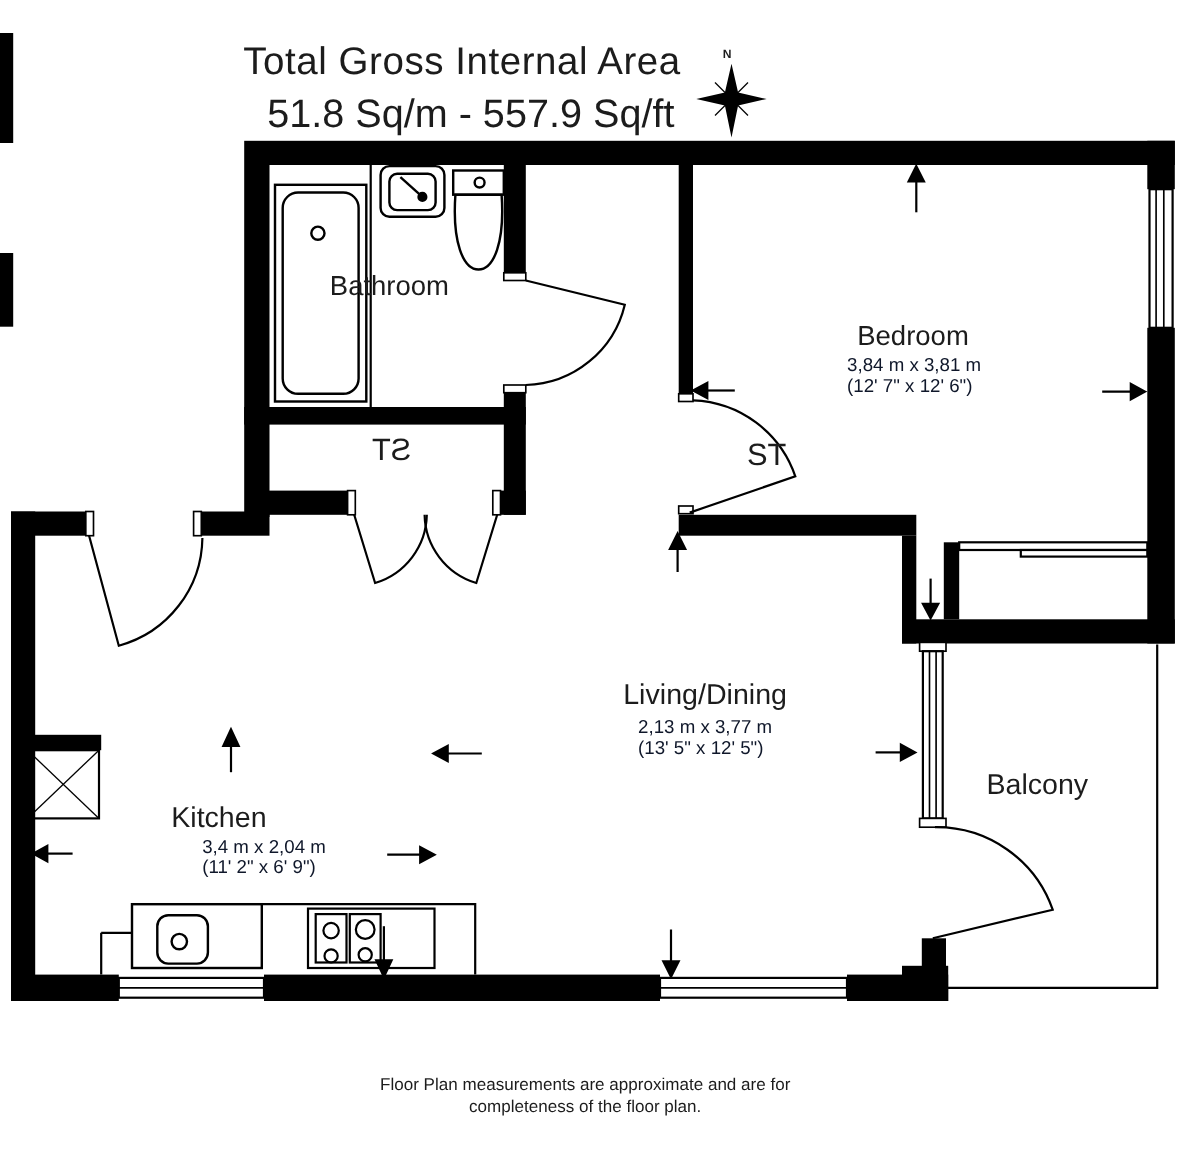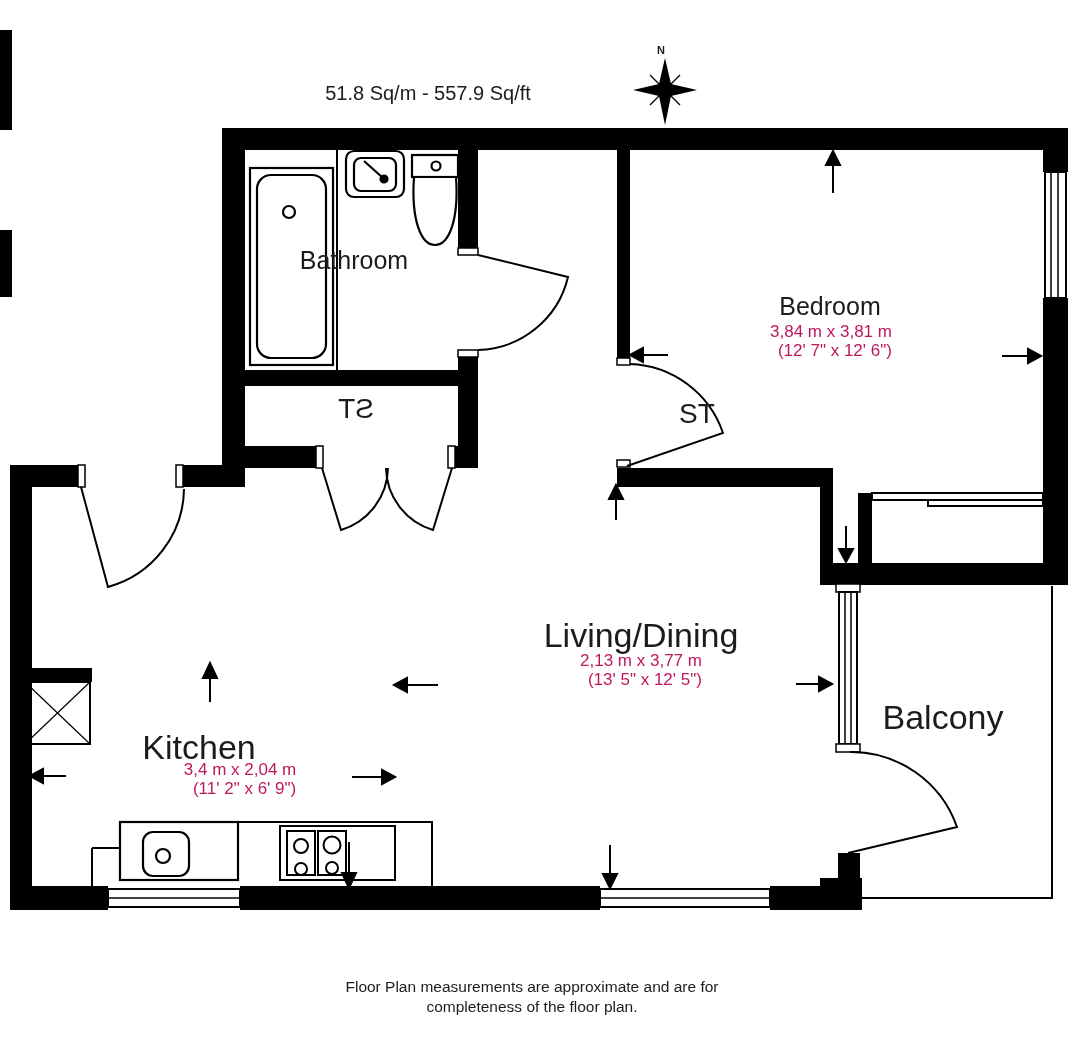--- a/index.html
+++ b/index.html
@@ -4,26 +4,26 @@
 <style>
   html,body { margin:0; padding:0; background:#fff; }
   #page {
     position:relative; width:1076px; height:1064px;
     background:#ffffff; overflow:hidden;
     font-family:"Liberation Sans", sans-serif; color:#1c1c1c;
   }
   #plan-svg { position:absolute; left:0; top:0; }
   .label { position:absolute; transform:translateX(-50%); white-space:nowrap; text-align:center; color:#1c1c1c; }
   .title-main   { font-size:35px; letter-spacing:0.5px; }
-  .title-sub    { font-size:20px; }
-  .room-name    { font-size:34px; }
+  .title-sub    { font-size:36px; }
+  .room-name    { font-size:26px; }
   .room-name-sm { font-size:25px; }
   .st-label     { font-size:28px; }
   .mirrored     { transform:translateX(-50%) scaleX(-1); }
-  .dims { position:absolute; transform:translateX(-50%); text-align:right; font-size:17px; line-height:19px; white-space:nowrap; color:#be185d; }
+  .dims { position:absolute; transform:translateX(-50%); text-align:left; font-size:17px; line-height:19px; white-space:nowrap; color:#0f172a; }
   .north-label { font-size:11px; font-weight:bold; }
   .footer { position:absolute; left:532px; transform:translateX(-50%); width:900px; text-align:center; font-size:15.5px; line-height:20px; color:#1c1c1c; }
   .footer div { white-space:nowrap; }
 </style>
 </head>
 <body>
 
 <div id="page">
 
 <svg id="plan-svg" width="1076" height="1064" viewBox="0 0 1076 1064">
@@ -206,20 +206,21 @@
     </g>
   </g>
 
   <g>
     <line x1="650" y1="75" x2="680" y2="105" stroke="#000" stroke-width="1.2"></line>
     <line x1="680" y1="75" x2="650" y2="105" stroke="#000" stroke-width="1.2"></line>
     <polygon fill="#000" points="665,58 671,84 697,90 671,96 665,125 659,96 633,90 659,84"></polygon>
   </g>
 </svg>
 
+  <div class="label title-main" style="left:420px; top:36px;">Total Gross Internal Area</div>
   <div class="label title-sub" style="left:428px; top:82px;">51.8 Sq/m - 557.9 Sq/ft</div>
 
   <div class="label north-label" style="left:661px; top:44px;">N</div>
 
   <div class="label room-name-sm" style="left:354px; top:246px;">Bathroom</div>
 
   <div class="label st-label mirrored" style="left:356px; top:393px;">ST</div>
 
   <div class="label st-label" style="left:697px; top:398px;">ST</div>
 

